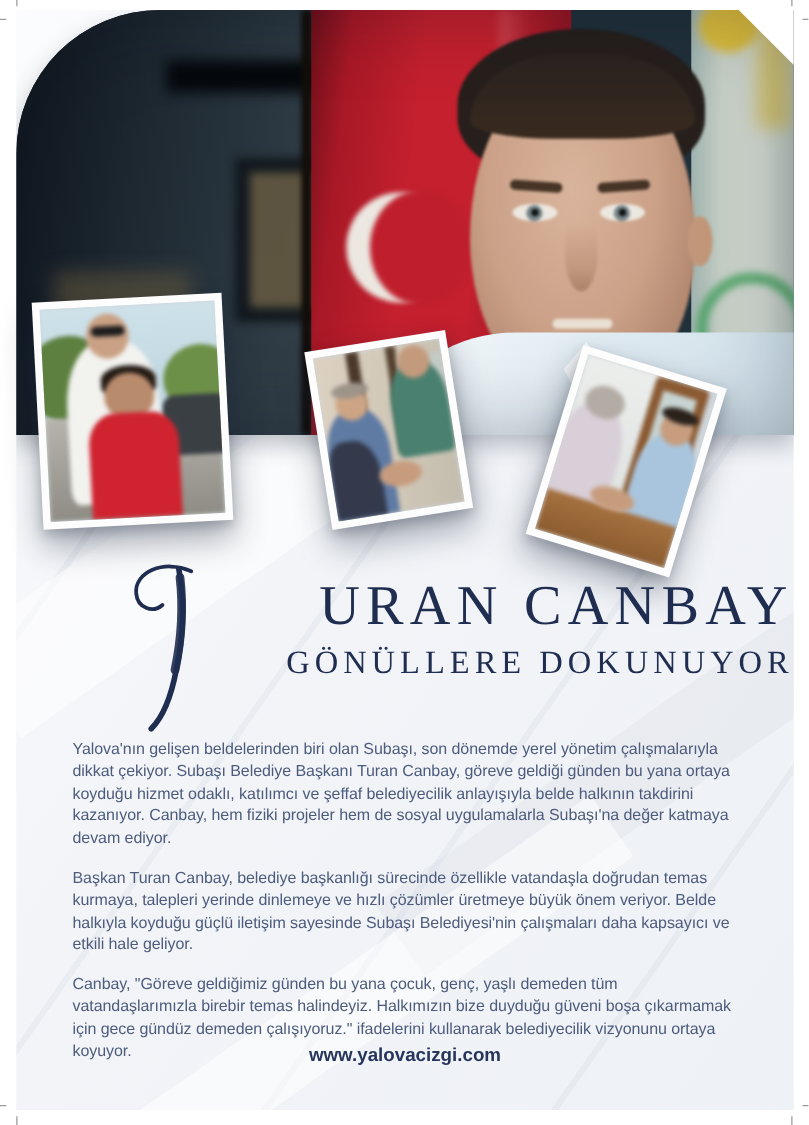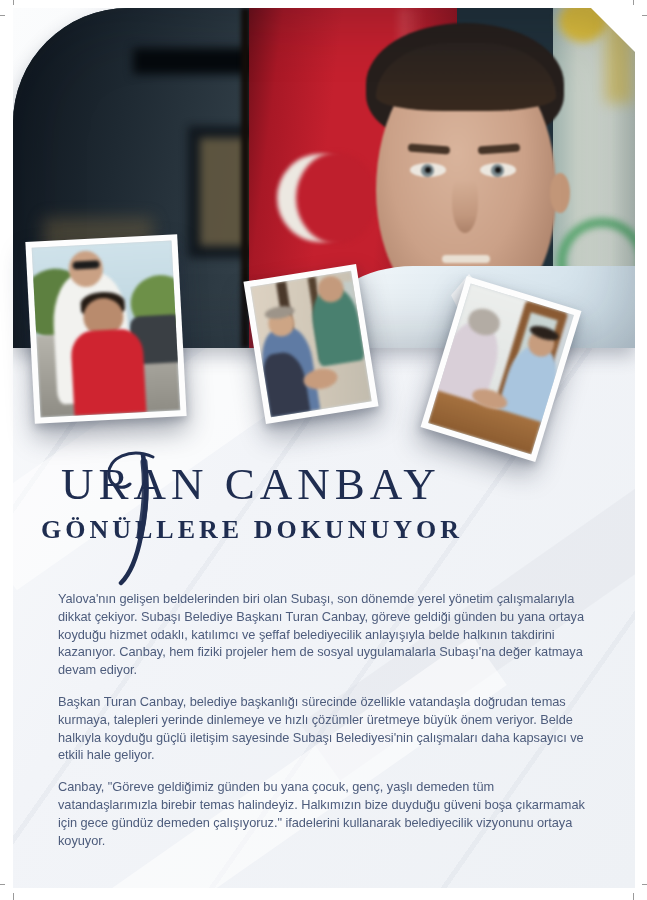--- a/index.html
+++ b/index.html
@@ -134,25 +134,25 @@
   .p3-door-glass { left:66px; top:10px; width:28px; height:56px; background:#c8d4d2; }
   .p3-woman { left:-4px; top:34px; width:52px; height:92px; border-radius:45% 45% 10% 10%; background:#d9cfd8; }
   .p3-woman-hair { left:8px; top:20px; width:32px; height:26px; border-radius:50%; background:#b3aca4; }
   .p3-man { left:62px; top:40px; width:48px; height:80px; border-radius:45% 45% 10% 10%; background:#a9c5de; }
   .p3-man-head { left:72px; top:24px; width:26px; height:26px; border-radius:50%; background:#c79d7e; }
   .p3-man-hair { left:70px; top:20px; width:30px; height:12px; border-radius:50%; background:#2a211b; }
   .p3-table { left:0; top:112px; width:100%; height:34px; background:linear-gradient(#a5713f,#8c5c30); }
   .p3-hands { left:34px; top:96px; width:36px; height:18px; border-radius:50%; background:#c79c7d; }
 
   
-  .title-wrap { position:absolute; left:13px; top:461px; width:622px; text-align:left; z-index:5; }
+  .title-wrap { position:absolute; left:13px; top:461px; width:622px; text-align:right; z-index:5; }
   .title-line1 { font-family:"Liberation Serif", serif; font-size:45px; letter-spacing:5px;
     color:#1f2d50; line-height:1.05; padding-left:48px; }
   .title-line2 { font-family:"Liberation Serif", serif; font-size:26px; letter-spacing:4px;
-    color:#1f2d50; margin-top:7px; padding-left:28px;font-weight:bold; }
+    color:#1f2d50; margin-top:7px; padding-left:28px; }
   .script-t { position:absolute; left:97px; top:450px; z-index:6; }
 
   
   .body-text { position:absolute; left:58px; top:590px; width:534px; z-index:5;
     color:#4d5c7c; font-size:12.8px; line-height:17.8px; letter-spacing:-0.05px; }
   .body-text p { margin:0 0 14px 0; }
   .website { position:absolute; left:13px; top:836px; width:622px; text-align:center; z-index:5;
     color:#25355b; font-weight:bold; font-size:15px; }
 </style>
 </head>
@@ -275,14 +275,15 @@
     <div class="title-line1">URAN CANBAY</div>
     <div class="title-line2">GÖNÜLLERE DOKUNUYOR</div>
   </div>
 
   <div class="body-text">
     <p>Yalova'nın gelişen beldelerinden biri olan Subaşı, son dönemde yerel yönetim çalışmalarıyla dikkat çekiyor. Subaşı Belediye Başkanı Turan Canbay, göreve geldiği günden bu yana ortaya koyduğu hizmet odaklı, katılımcı ve şeffaf belediyecilik anlayışıyla belde halkının takdirini kazanıyor. Canbay, hem fiziki projeler hem de sosyal uygulamalarla Subaşı'na değer katmaya devam ediyor.</p>
     <p>Başkan Turan Canbay, belediye başkanlığı sürecinde özellikle vatandaşla doğrudan temas kurmaya, talepleri yerinde dinlemeye ve hızlı çözümler üretmeye büyük önem veriyor. Belde halkıyla koyduğu güçlü iletişim sayesinde Subaşı Belediyesi'nin çalışmaları daha kapsayıcı ve etkili hale geliyor.</p>
     <p>Canbay, "Göreve geldiğimiz günden bu yana çocuk, genç, yaşlı demeden tüm vatandaşlarımızla birebir temas halindeyiz. Halkımızın bize duyduğu güveni boşa çıkarmamak için gece gündüz demeden çalışıyoruz." ifadelerini kullanarak belediyecilik vizyonunu ortaya koyuyor.</p>
   </div>
 
+  <div class="website">www.yalovacizgi.com</div>
 
 </div>
 
 </body></html>

